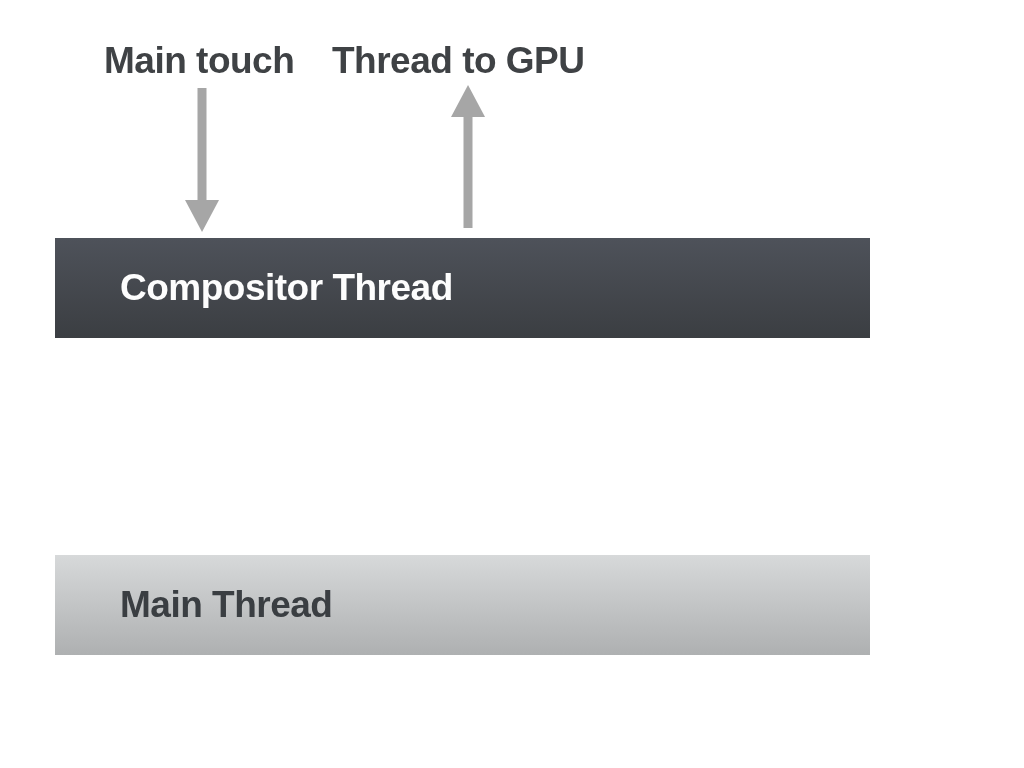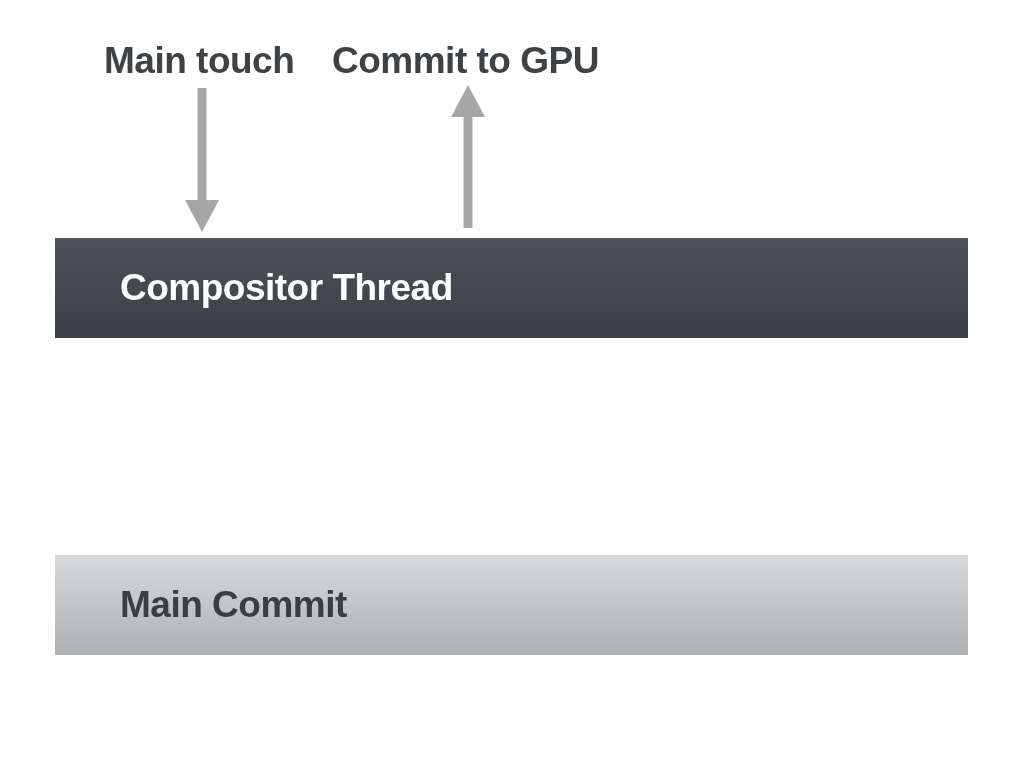--- a/index.html
+++ b/index.html
@@ -29,21 +29,21 @@
   .arrow {
     position: absolute;
     color: var(--arrow, #a6a6a6);
   }
   .arrow.down { left: 185px; top: 88px; }
   .arrow.up   { left: 451px; top: 85px; }
 
   .bar {
     position: absolute;
     left: 55px;
-    width: 913px;
+    width: 815px;
     height: 100px;
     display: flex;
     align-items: center;
     box-sizing: border-box;
     padding-left: 65px;
   }
   .bar .bar-label {
     font-size: 37px;
     font-weight: bold;
     letter-spacing: -0.5px;
@@ -64,33 +64,33 @@
   }
   .bar.main-thread .bar-label { color: var(--main-text, #3a3e42); }
 </style>
 </head>
 <body>
 
 <div class="canvas">
 
   <div class="annotation-label user-touch">Main touch</div>
 
-  <div class="annotation-label commit-gpu">Commit to GPU</div>
+  <div class="annotation-label commit-gpu">Thread to GPU</div>
 
   <svg class="arrow down" width="34" height="144" viewBox="0 0 34 144">
     <rect x="12.5" y="0" width="9" height="114" fill="currentColor"></rect>
     <polygon points="0,112 34,112 17,144" fill="currentColor"></polygon>
   </svg>
 
   <svg class="arrow up" width="34" height="143" viewBox="0 0 34 143">
     <polygon points="17,0 0,32 34,32" fill="currentColor"></polygon>
     <rect x="12.5" y="30" width="9" height="113" fill="currentColor"></rect>
   </svg>
 
   <div class="bar compositor">
     <span class="bar-label">Compositor Thread</span>
   </div>
 
   <div class="bar main-thread">
-    <span class="bar-label">Main Commit</span>
+    <span class="bar-label">Main Thread</span>
   </div>
 
 </div>
 
 </body></html>

